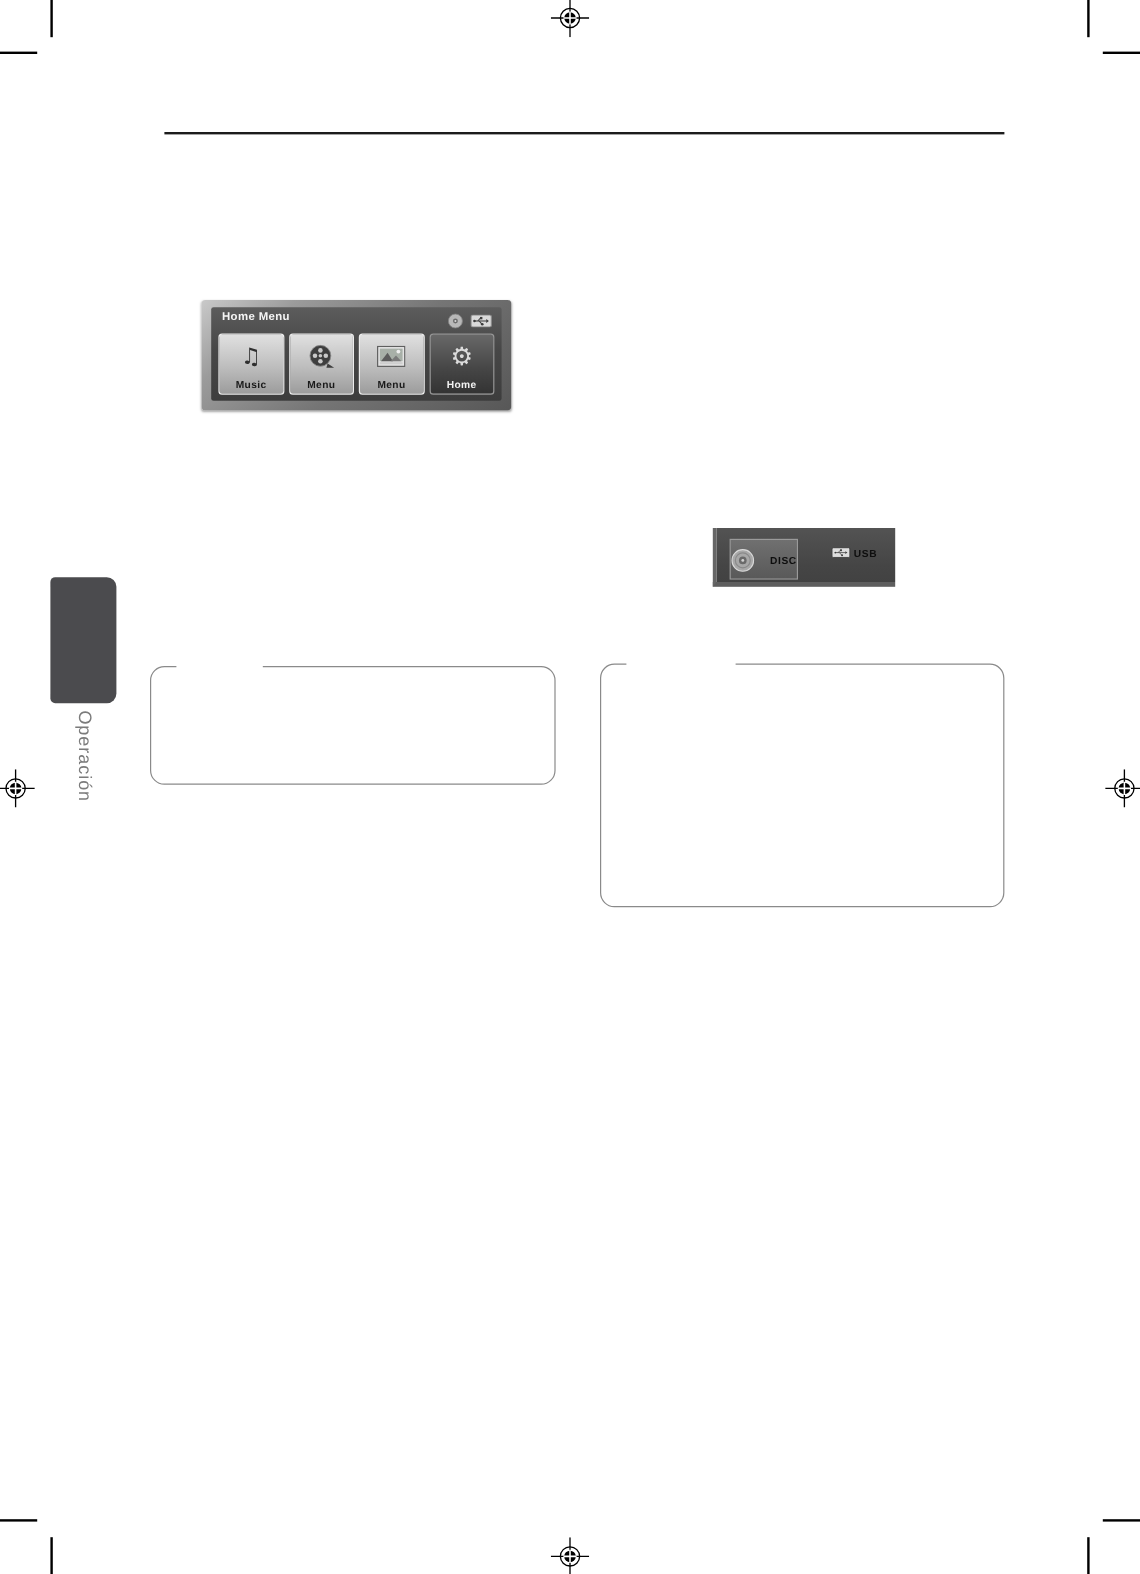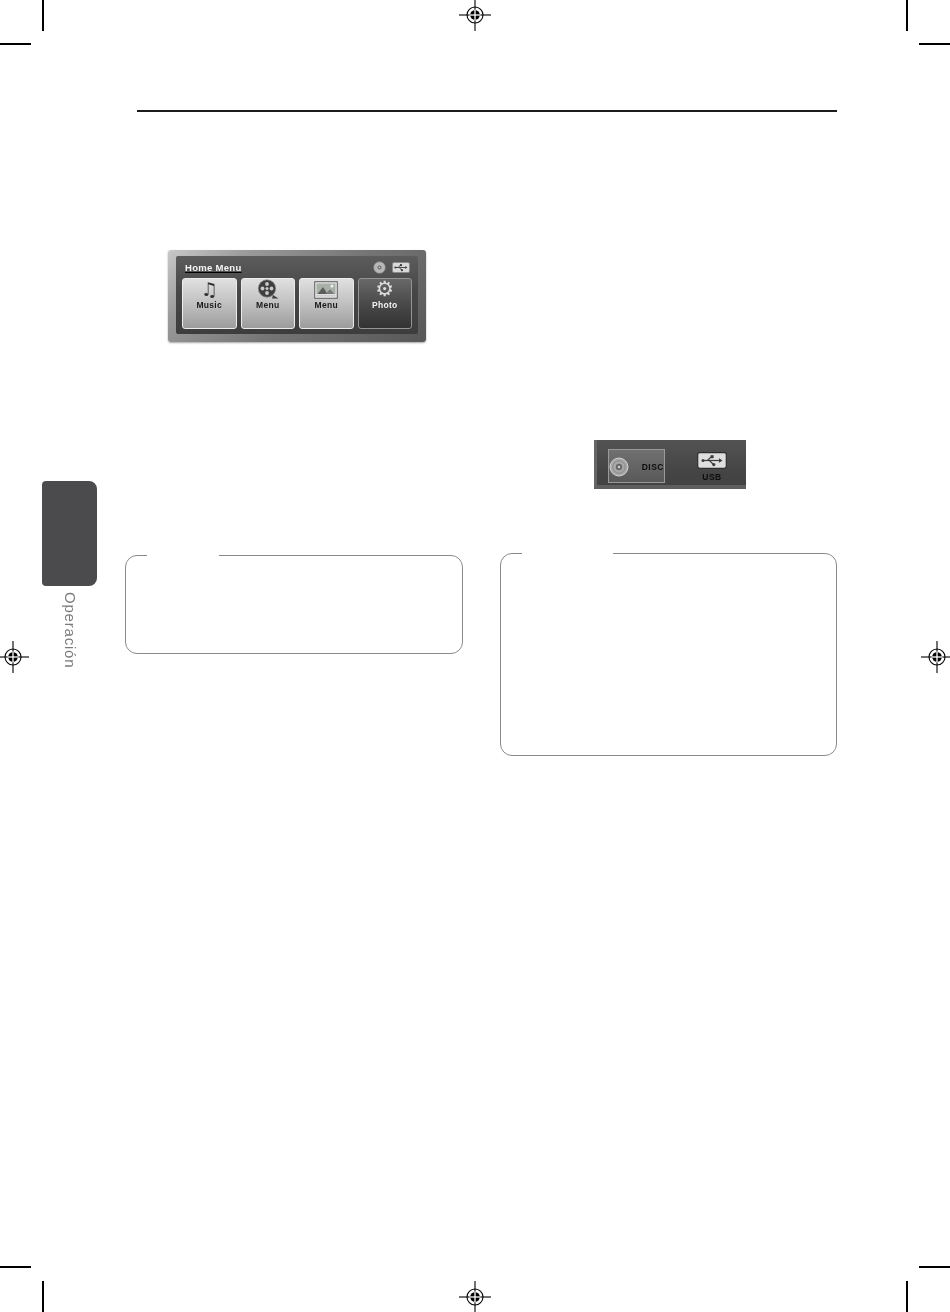--- a/index.html
+++ b/index.html
@@ -30,52 +30,52 @@
   .hm-frame{
     position:absolute;left:168px;top:250px;width:258px;height:92px;box-sizing:border-box;
     background:linear-gradient(140deg,#c9c9c9 0%,#9b9b9b 22%,#757575 55%,#575757 100%);
     border-radius:3px;padding:6px 8px 8px 8px;box-shadow:0 1px 2px rgba(0,0,0,.35);
   }
   .hm-screen{
     height:100%;box-sizing:border-box;border-radius:2px;
     background:linear-gradient(180deg,#5c5c5c 0%,#474747 45%,#3d3d3d 100%);
     padding:3px 6px 5px 6px;display:flex;flex-direction:column;
   }
-  .hm-header{display:flex;justify-content:space-between;align-items:center;height:17px;text-decoration:underline;}
+  .hm-header{display:flex;justify-content:space-between;height:17px;}
   .hm-title{color:#f5f5f5;font-size:9.5px;font-weight:bold;letter-spacing:.3px;padding-left:3px;}
   .hm-status{display:flex;align-items:center;gap:6px;padding-right:2px;}
   .hm-tiles{display:flex;gap:4px;flex:1;margin-top:2px;}
   .hm-tile{
     flex:1;border-radius:3px;display:flex;flex-direction:column;align-items:center;
     background:linear-gradient(180deg,#e0e0e0 0%,#bdbdbd 55%,#9c9c9c 100%);
     border:1px solid #ececec;box-sizing:border-box;
   }
   .hm-tile .tile-icon{flex:1;display:flex;align-items:center;justify-content:center;}
-  .hm-tile .tile-label{font-size:8.5px;font-weight:bold;color:#1a1a1a;margin-bottom:18px;letter-spacing:.3px;}
+  .hm-tile .tile-label{font-size:8.5px;font-weight:bold;color:#1a1a1a;margin-bottom:3px;letter-spacing:.3px;}
   .hm-tile.selected{
     background:linear-gradient(180deg,#686868 0%,#474747 55%,#333333 100%);
     border:1px solid #959595;
   }
   .hm-tile.selected .tile-label{color:#f2f2f2;}
   .glyph-note{font-family:"DejaVu Sans",sans-serif;font-size:19px;color:#2f2f2f;line-height:1;}
   .glyph-gear{font-family:"DejaVu Sans",sans-serif;font-size:21px;color:#dcdcdc;line-height:1;}
   
   .ds-panel{
     position:absolute;left:594px;top:440px;width:152px;height:49px;box-sizing:border-box;
     background:linear-gradient(180deg,#535353 0%,#454545 70%,#424242 100%);
     border-left:3px solid #666;border-bottom:4px solid #5e5e5e;
   }
   .ds-disc-tile{
     position:absolute;left:11px;top:9px;width:57px;height:34px;box-sizing:border-box;
     background:linear-gradient(180deg,#707070 0%,#595959 100%);
     border:1px solid #9a9a9a;display:flex;flex-direction:row;align-items:center;justify-content:space-between;
     padding:2px 0 1px 0;
   }
   .ds-label{font-size:8.5px;font-weight:bold;color:#0e0e0e;letter-spacing:.5px;}
-  .ds-usb{position:absolute;left:96px;top:12px;width:38px;display:flex;flex-direction:column;align-items:center;gap:3px;}
+  .ds-usb{position:absolute;left:96px;top:12px;width:38px;display:flex;flex-direction:row;align-items:center;gap:3px;}
   
   .side-tab{position:absolute;left:42px;top:481px;width:55px;height:105px;background:#4b4b4e;border-radius:4px 8px 8px 4px;}
   .side-tab-label{
     position:absolute;left:62px;top:592px;color:#7b7b7b;font-size:15px;letter-spacing:.8px;
     writing-mode:vertical-rl;
   }
   
   .note-box{position:absolute;border:1.5px solid #8a8a8a;border-radius:12px;background:#fff;box-sizing:border-box;}
   .note-left{left:125px;top:555px;width:338px;height:99px;}
   .note-right{left:500px;top:553px;width:337px;height:203px;}
@@ -186,21 +186,21 @@
               <circle cx="18" cy="5" r="1.6" fill="#efefef"></circle>
               <rect x="2.5" y="13.8" width="19" height="1.8" fill="#cfcfcf"></rect>
             </svg>
           </span>
           <span class="tile-label">Menu</span>
         </div>
         <div class="hm-tile selected">
           <span class="tile-icon">
               <span class="glyph-gear">⚙</span>
             </span>
-          <span class="tile-label">Photo</span>
+          <span class="tile-label">Home</span>
         </div>
       </div>
     </div>
   </div>
 
   <div class="ds-panel">
     <div class="ds-disc-tile">
       <svg width="20" height="20" viewBox="0 0 20 20">
         <circle cx="10" cy="10" r="9" fill="#a8a8a8" stroke="#d8d8d8" stroke-width="0.9"></circle>
         <circle cx="10" cy="10" r="6.2" fill="none" stroke="#8a8a8a" stroke-width="1"></circle>

